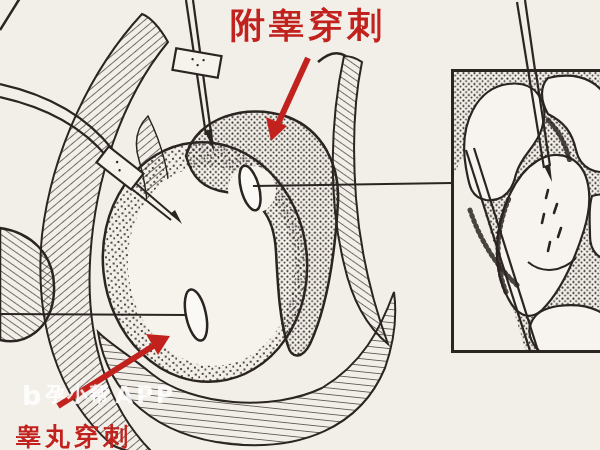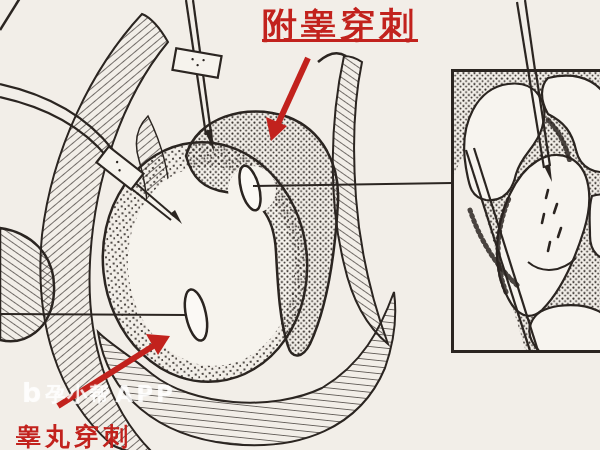--- a/index.html
+++ b/index.html
@@ -12,24 +12,24 @@
   .stage{
     position:relative;width:600px;height:450px;overflow:hidden;
     background:var(--paper);
     font-family:"DejaVu Sans",sans-serif;
   }
   .stage svg{position:absolute;left:0;top:0;}
   .label{
     position:absolute;color:var(--red);font-weight:bold;
     white-space:nowrap;line-height:1;user-select:none;
   }
-  .label-top{left:262px;top:8px;font-size:35px;letter-spacing:4px;text-decoration:underline;}
+  .label-top{left:230px;top:8px;font-size:35px;letter-spacing:4px;}
   .label-bottom{left:16px;top:424px;font-size:25px;letter-spacing:4px;}
   .watermark{
-    position:absolute;left:22px;top:381px;display:flex;align-items:flex-start;gap:4px;
+    position:absolute;left:22px;top:381px;display:flex;align-items:flex-end;gap:4px;
     color:var(--wm);font-weight:bold;font-size:20px;letter-spacing:2px;
     text-shadow:0 0 2px rgba(255,255,255,0.35);
   }
   .watermark .logo{
     font-size:27px;font-weight:900;line-height:0.9;letter-spacing:0;
   }
   .watermark .suffix{font-size:23px;letter-spacing:3px;}
 </style>
 </head>
 <body>

